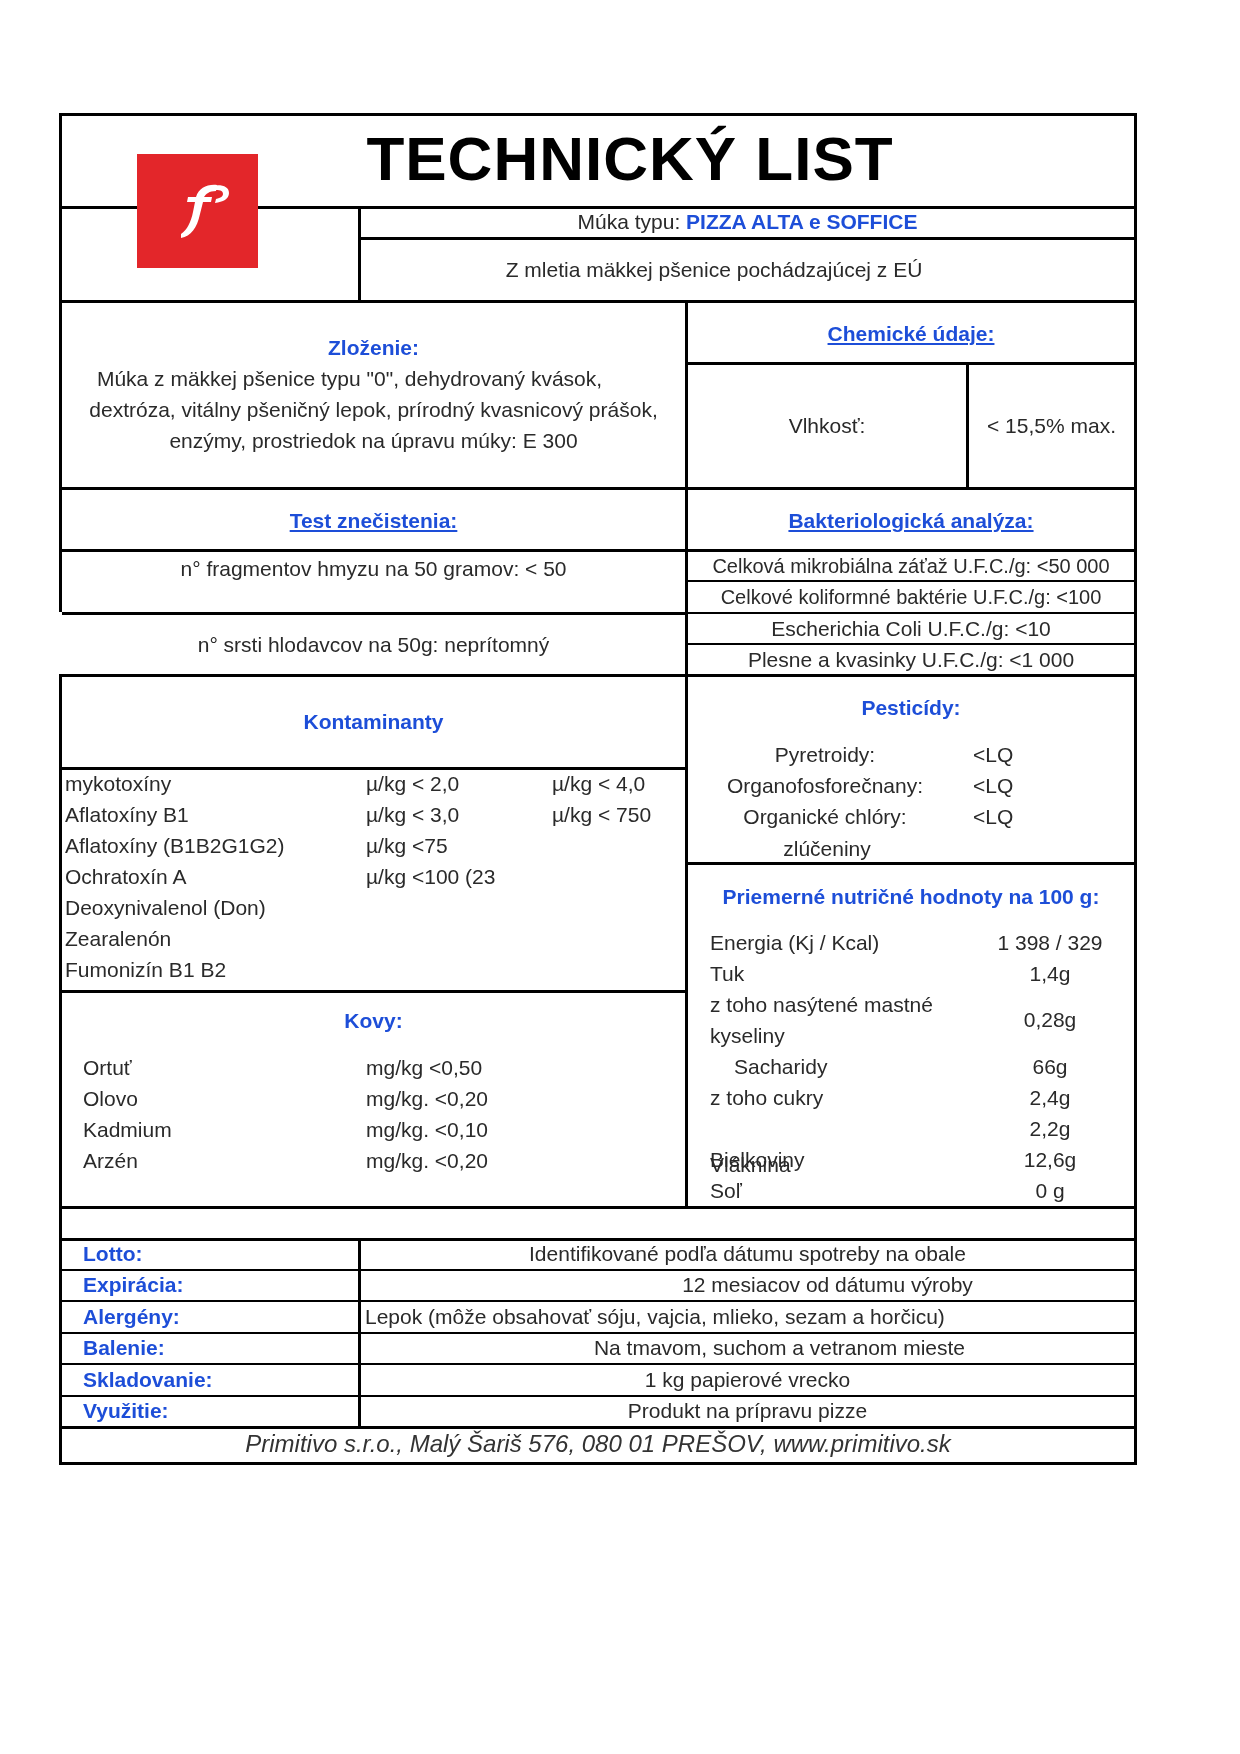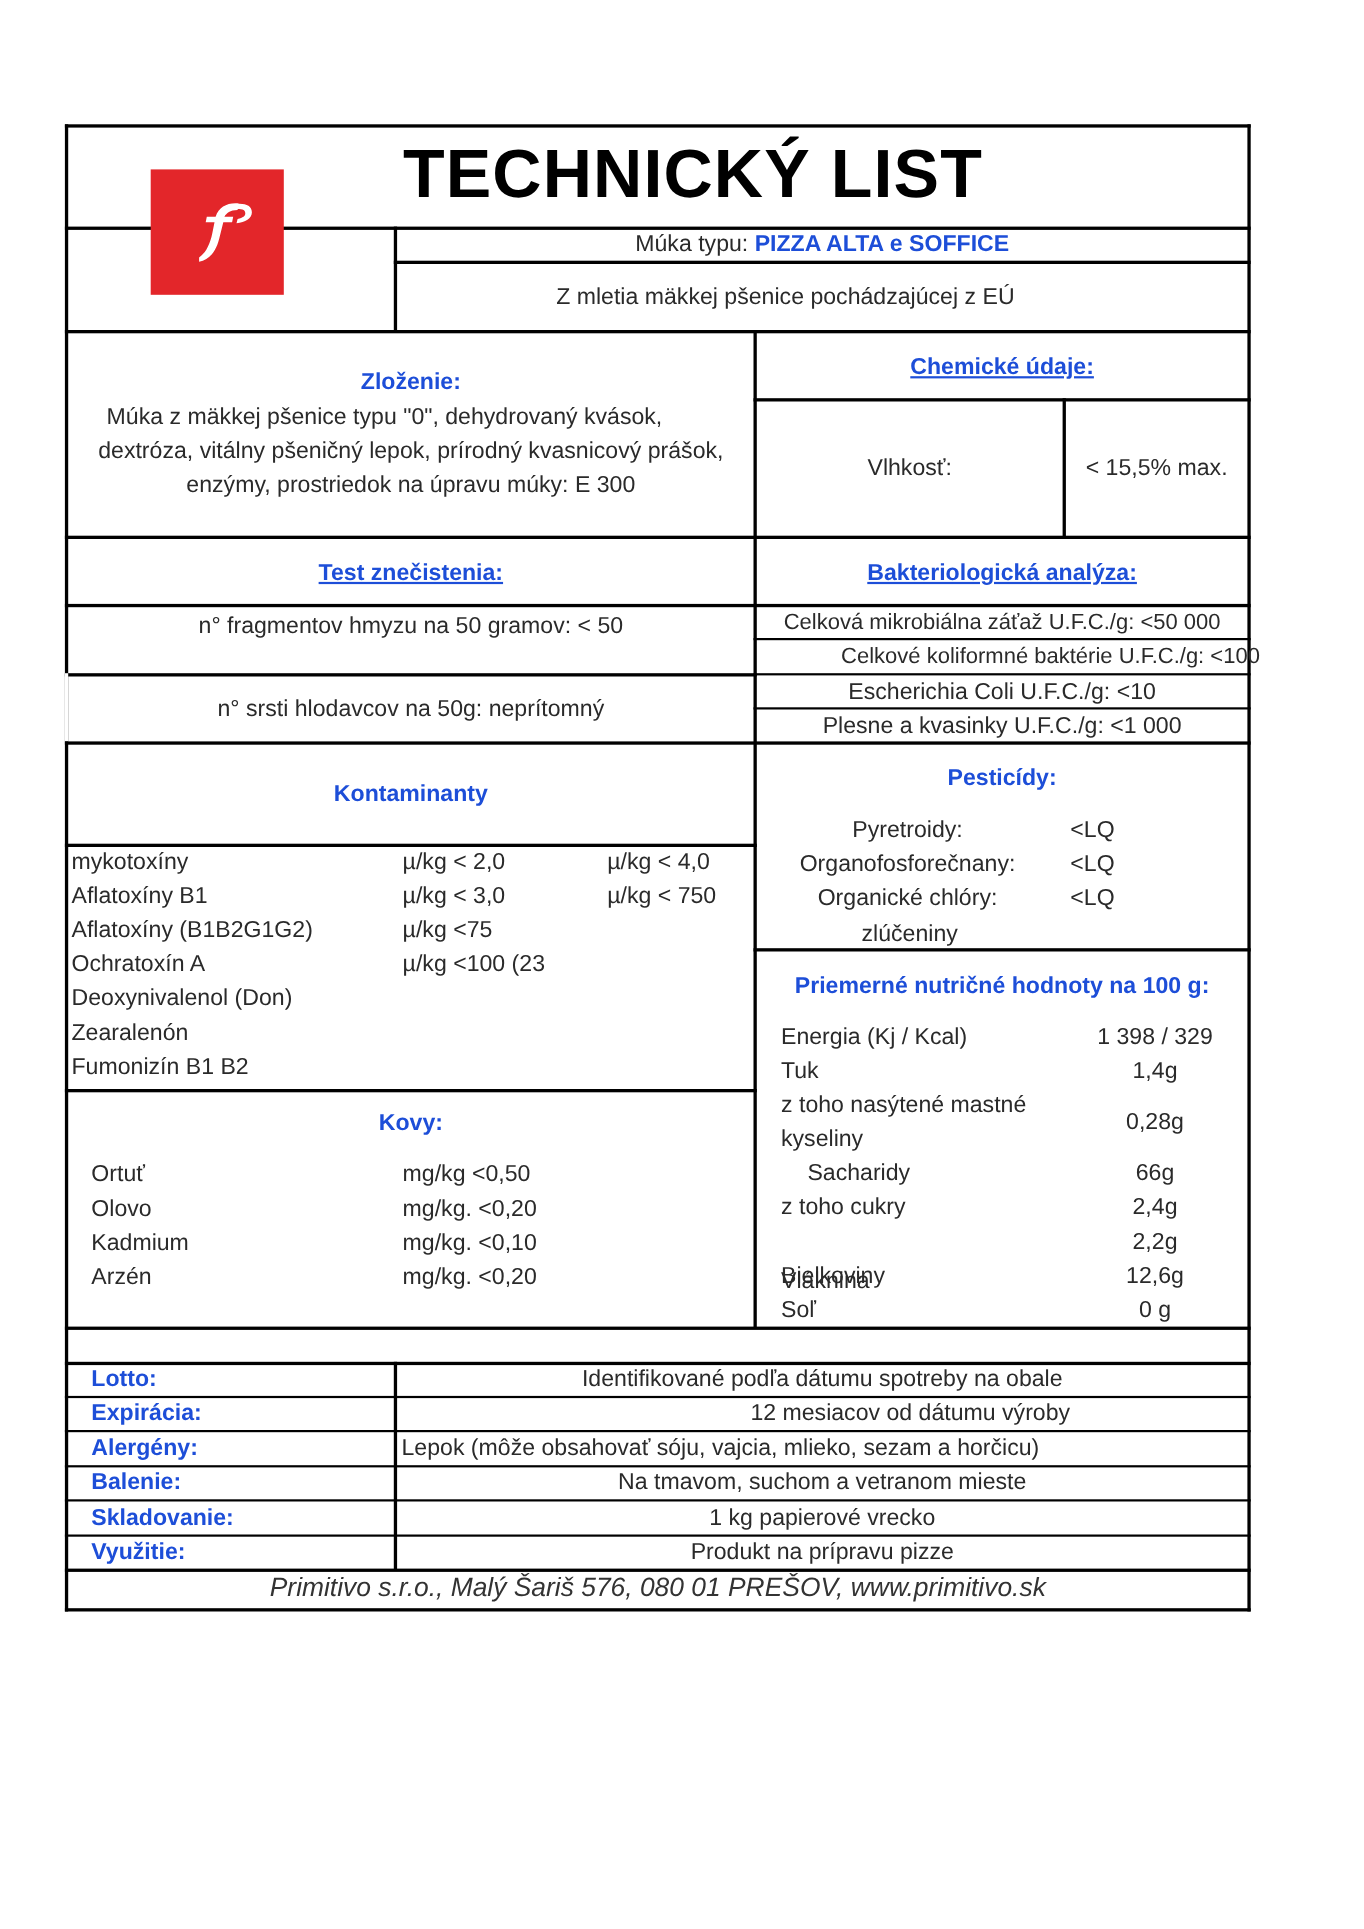--- a/index.html
+++ b/index.html
@@ -82,21 +82,21 @@
 <div class="t c b u" style="left:688px; top:321px; width:446px;">Chemické údaje:</div>
 <div class="t c" style="left:688px; top:413px; width:278px;">Vlhkosť:</div>
 <div class="t c" style="left:969px; top:413px; width:165px;">&lt; 15,5% max.</div>
 
 <div class="t c b u" style="left:62px; top:508px; width:623px;">Test znečistenia:</div>
 <div class="t c" style="left:62px; top:556px; width:623px;">n° fragmentov hmyzu na 50 gramov:  &lt; 50</div>
 <div class="t c" style="left:62px; top:632px; width:623px;">n°  srsti hlodavcov na 50g: neprítomný</div>
 
 <div class="t c b u" style="left:688px; top:508px; width:446px;">Bakteriologická analýza:</div>
 <div class="t c" style="left:688px; top:553px; width:446px; font-size:20px;">Celková mikrobiálna záťaž U.F.C./g: &lt;50 000</div>
-<div class="t c" style="left:688px; top:584px; width:446px; font-size:20px;padding-left:44px;">Celkové koliformné baktérie U.F.C./g: &lt;100</div>
+<div class="t c" style="left:688px; top:584px; width:446px; font-size:20px;">Celkové koliformné baktérie U.F.C./g: &lt;100</div>
 <div class="t c" style="left:688px; top:616px; width:446px;">Escherichia Coli U.F.C./g: &lt;10</div>
 <div class="t c" style="left:688px; top:647px; width:446px;">Plesne a kvasinky U.F.C./g: &lt;1 000</div>
 
 <div class="t c b" style="left:62px; top:709px; width:623px;">Kontaminanty</div>
 <div id="contaminants-list">
     <div class="t" style="left:65px; top:771px;">mykotoxíny</div>
     <div class="t" style="left:366px; top:771px;">µ/kg &lt; 2,0</div>
     <div class="t" style="left:552px; top:771px;">µ/kg &lt; 4,0</div>
     <div class="t" style="left:65px; top:802px;">Aflatoxíny B1</div>
     <div class="t" style="left:366px; top:802px;">µ/kg &lt; 3,0</div>
@@ -163,20 +163,20 @@
   </div>
 
 <div id="info-list">
     <div class="t b" style="left:83px; top:1241px;">Lotto:</div>
     <div class="t c" style="left:361px; top:1241px; width:773px;">Identifikované podľa dátumu spotreby na obale</div>
     <div class="t b" style="left:83px; top:1272.4px;">Expirácia:</div>
     <div class="t c" style="left:361px; top:1272.4px; width:933px;">12 mesiacov od dátumu výroby</div>
     <div class="t b" style="left:83px; top:1303.8px;">Alergény:</div>
     <div class="t" style="left:365px; top:1303.8px;">Lepok (môže obsahovať sóju, vajcia, mlieko, sezam a horčicu)</div>
     <div class="t b" style="left:83px; top:1335.2px;">Balenie:</div>
-    <div class="t c" style="left:361px; top:1335.2px; width:773px;">Na tmavom, suchom a vetranom mieste</div>
+    <div class="t c" style="left:361px; top:1335.2px; width:773px;padding-left:32px;">Na tmavom, suchom a vetranom mieste</div>
     <div class="t b" style="left:83px; top:1366.6px;">Skladovanie:</div>
     <div class="t c" style="left:361px; top:1366.6px; width:773px;">1 kg papierové vrecko</div>
     <div class="t b" style="left:83px; top:1398px;">Využitie:</div>
     <div class="t c" style="left:361px; top:1398px; width:773px;">Produkt na prípravu pizze</div>
   </div>
 
 <div class="t c footer-it" style="left:62px; top:1431px; width:1072px;">Primitivo s.r.o., Malý Šariš 576, 080 01 PREŠOV, www.primitivo.sk</div>
 
 </body></html>

